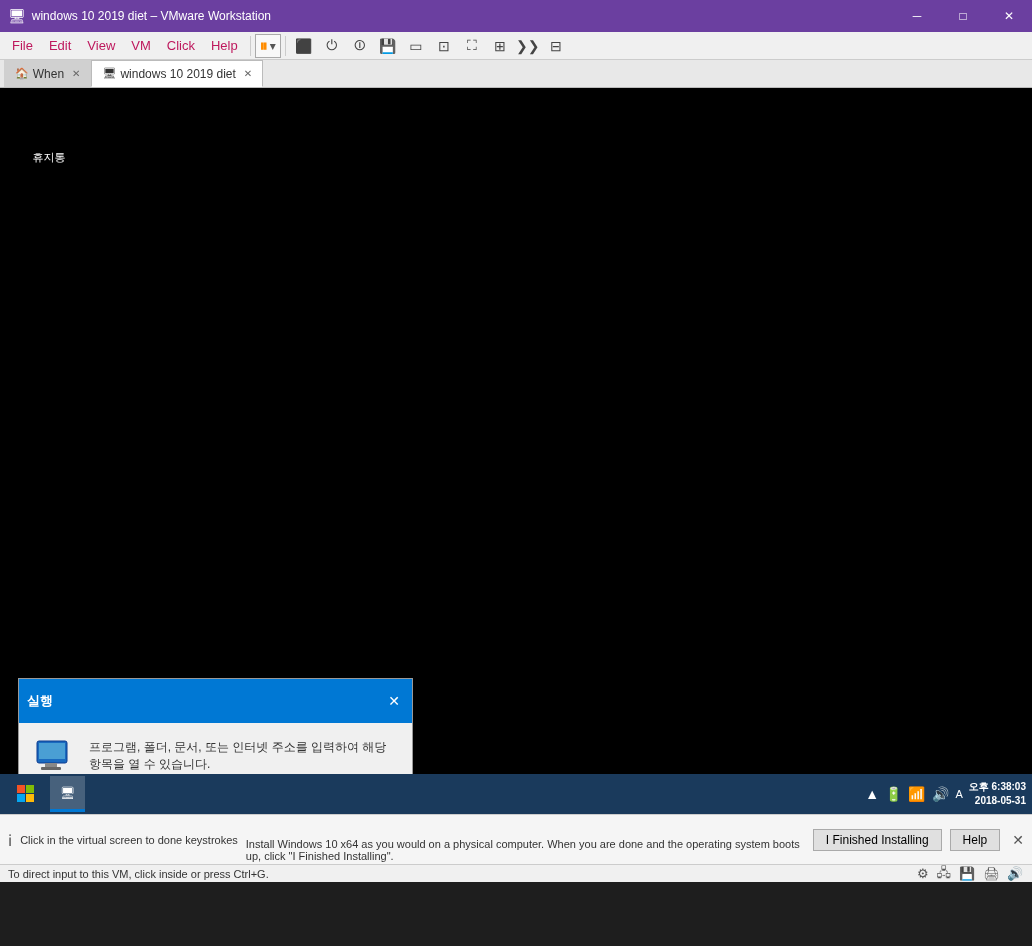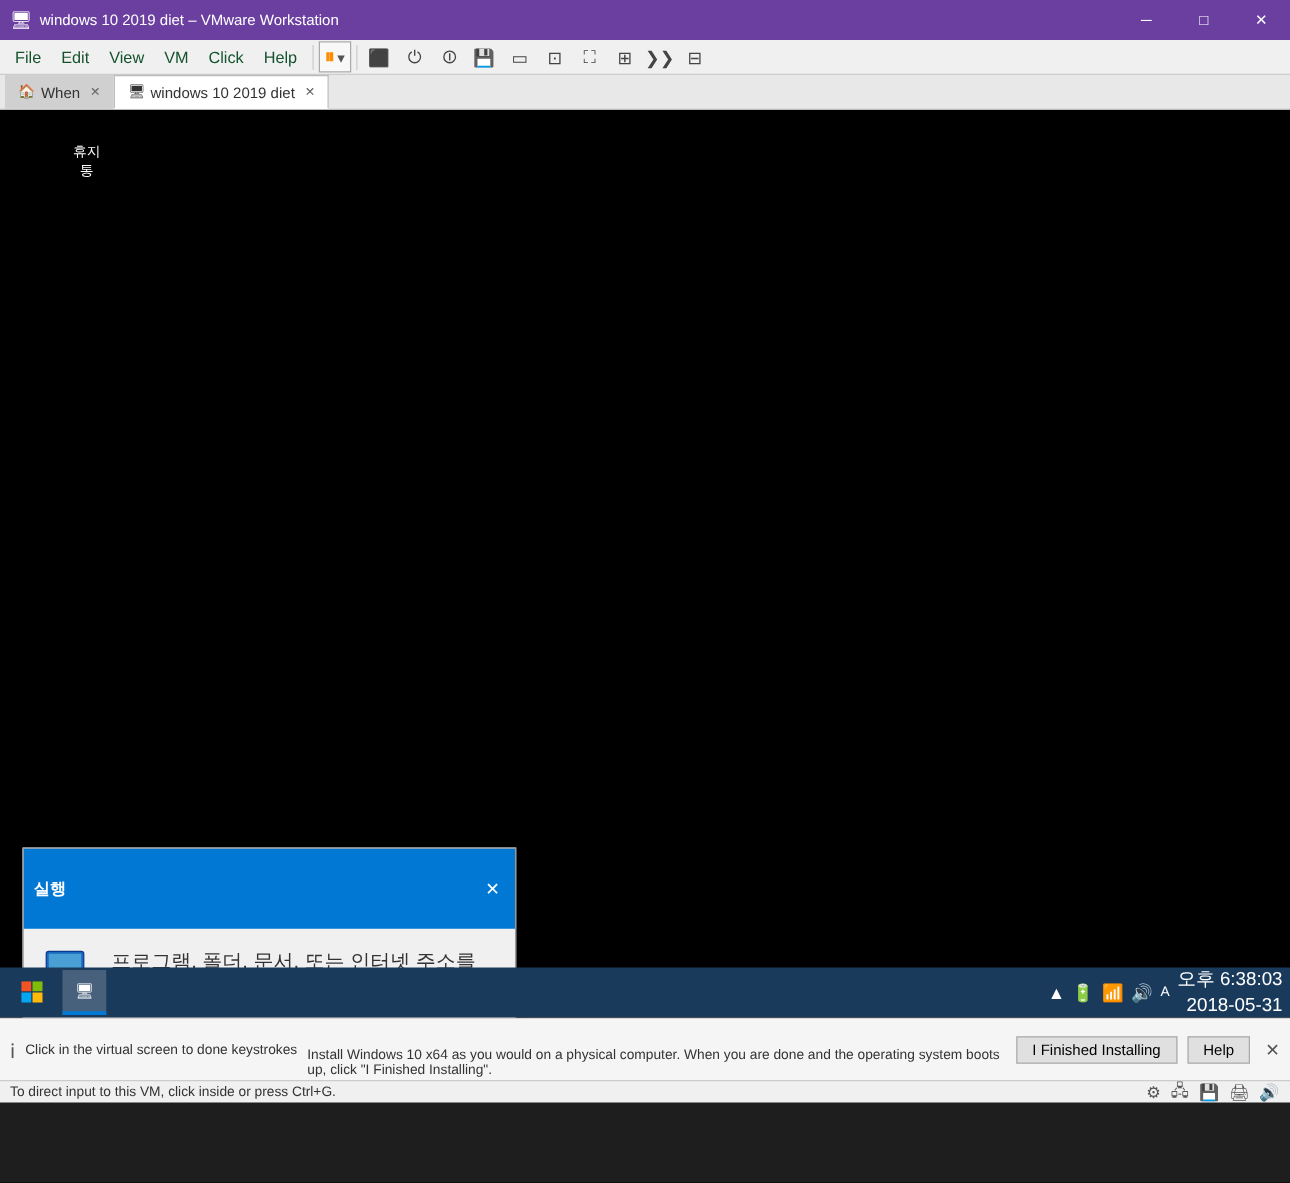--- a/index.html
+++ b/index.html
@@ -17,21 +17,21 @@
       width: 46px; height: 32px; display: flex; align-items: center; justify-content: center;
       background: transparent; border: none; color: white; cursor: pointer; font-size: 12px;
     }
 
     
     .menu-bar {
       display: flex; align-items: center; background: #f0f0f0; height: 28px;
       border-bottom: 1px solid #ccc; padding: 0 4px;
     }
     .menu-item {
-      padding: 4px 8px; font-size: 13px; cursor: pointer; color: #14532d;
+      padding: 4px 8px; font-size: 13px; cursor: pointer; color: #be185d;
     }
     .menu-separator { width: 1px; height: 20px; background: #ccc; margin: 0 4px; }
     .toolbar-btn {
       width: 28px; height: 22px; display: flex; align-items: center; justify-content: center;
       cursor: pointer; background: transparent; border: none; color: #444; font-size: 14px;
     }
     .pause-btn {
       display: flex; align-items: center; gap: 2px; padding: 2px 4px;
       border: 1px solid #aaa; background: #f8f8f8; cursor: pointer; font-size: 13px;
     }
@@ -51,48 +51,48 @@
     .tab-close { font-size: 10px; color: #666; margin-left: 4px; cursor: pointer; }
 
     
     .vm-content {
       width: 1032px; height: 726px; background: #000; position: relative; overflow: hidden;
     }
 
     
     .desktop-icon {
       position: absolute; top: 20px; left: 14px;
-      display: flex; flex-direction: row; align-items: center;
+      display: flex; flex-direction: column; align-items: center;
       cursor: pointer; width: 70px;
     }
     .trash-icon { font-size: 32px; }
     .icon-label {
       color: white; font-size: 11px; text-align: center; margin-top: 4px;
       text-shadow: 1px 1px 2px #000;
     }
 
     
     .run-dialog {
       position: absolute; left: 18px; top: 590px;
       width: 395px; background: #f0f0f0;
       border: 1px solid #999;
       box-shadow: 2px 2px 8px rgba(0,0,0,0.5);
     }
     .dialog-title {
       display: flex; align-items: center; justify-content: space-between;
-      background: #0078d4; color: white; padding: 22px 8px; font-size: 13px; font-weight: bold;
+      background: #0078d4; color: white; padding: 12px 8px; font-size: 13px; font-weight: bold;
     }
     .dialog-close-btn {
       width: 20px; height: 20px; background: transparent; border: none;
       color: white; cursor: pointer; font-size: 14px; display: flex; align-items: center; justify-content: center;
     }
     .dialog-body { padding: 16px; }
     .dialog-header { display: flex; align-items: flex-start; gap: 14px; margin-bottom: 14px; }
     .run-icon { font-size: 36px; color: #0078d4; }
-    .dialog-desc { font-size: 16px; color: #333; line-height: 1.4; }
+    .dialog-desc { font-size: 12px; color: #333; line-height: 1.4; }
     .dialog-row { display: flex; align-items: center; gap: 8px; margin-bottom: 14px; }
     .dialog-label { font-size: 12px; white-space: nowrap; }
     .dialog-input {
       flex: 1; height: 24px; border: 1px solid #aaa; background: white;
       padding: 2px 4px; font-size: 12px; display: flex; align-items: center; justify-content: space-between;
     }
     .dialog-input input {
       border: none; outline: none; font-size: 12px; flex: 1; background: transparent;
     }
     .dropdown-arrow { font-size: 10px; color: #333; }
@@ -108,21 +108,21 @@
       cursor: pointer; color: white; font-size: 18px;
     }
     .taskbar-task {
       height: 36px; padding: 0 10px; display: flex; align-items: center;
       background: rgba(255,255,255,0.2); cursor: pointer; font-size: 12px; color: white;
       border-bottom: 3px solid #0078d4;
     }
     .taskbar-right { display: flex; align-items: center; gap: 6px; }
     .tray-icon { color: white; font-size: 14px; cursor: pointer; }
     .tray-text { color: white; font-size: 11px; }
-    .clock { color: white; font-size: 15px; text-align: right; line-height: 1.4; }
+    .clock { color: white; font-size: 10px; text-align: right; line-height: 1.4; font-weight: bold; }
     .finished-btn {
       padding: 3px 12px; font-size: 12px; background: #e0e0e0;
       border: 1px solid #aaa; cursor: pointer; white-space: nowrap;
     }
     .help-btn {
       padding: 3px 12px; font-size: 12px; background: #e0e0e0;
       border: 1px solid #aaa; cursor: pointer;
     }
     .close-hint { margin-left: 4px; font-size: 14px; cursor: pointer; color: #555; }
 

